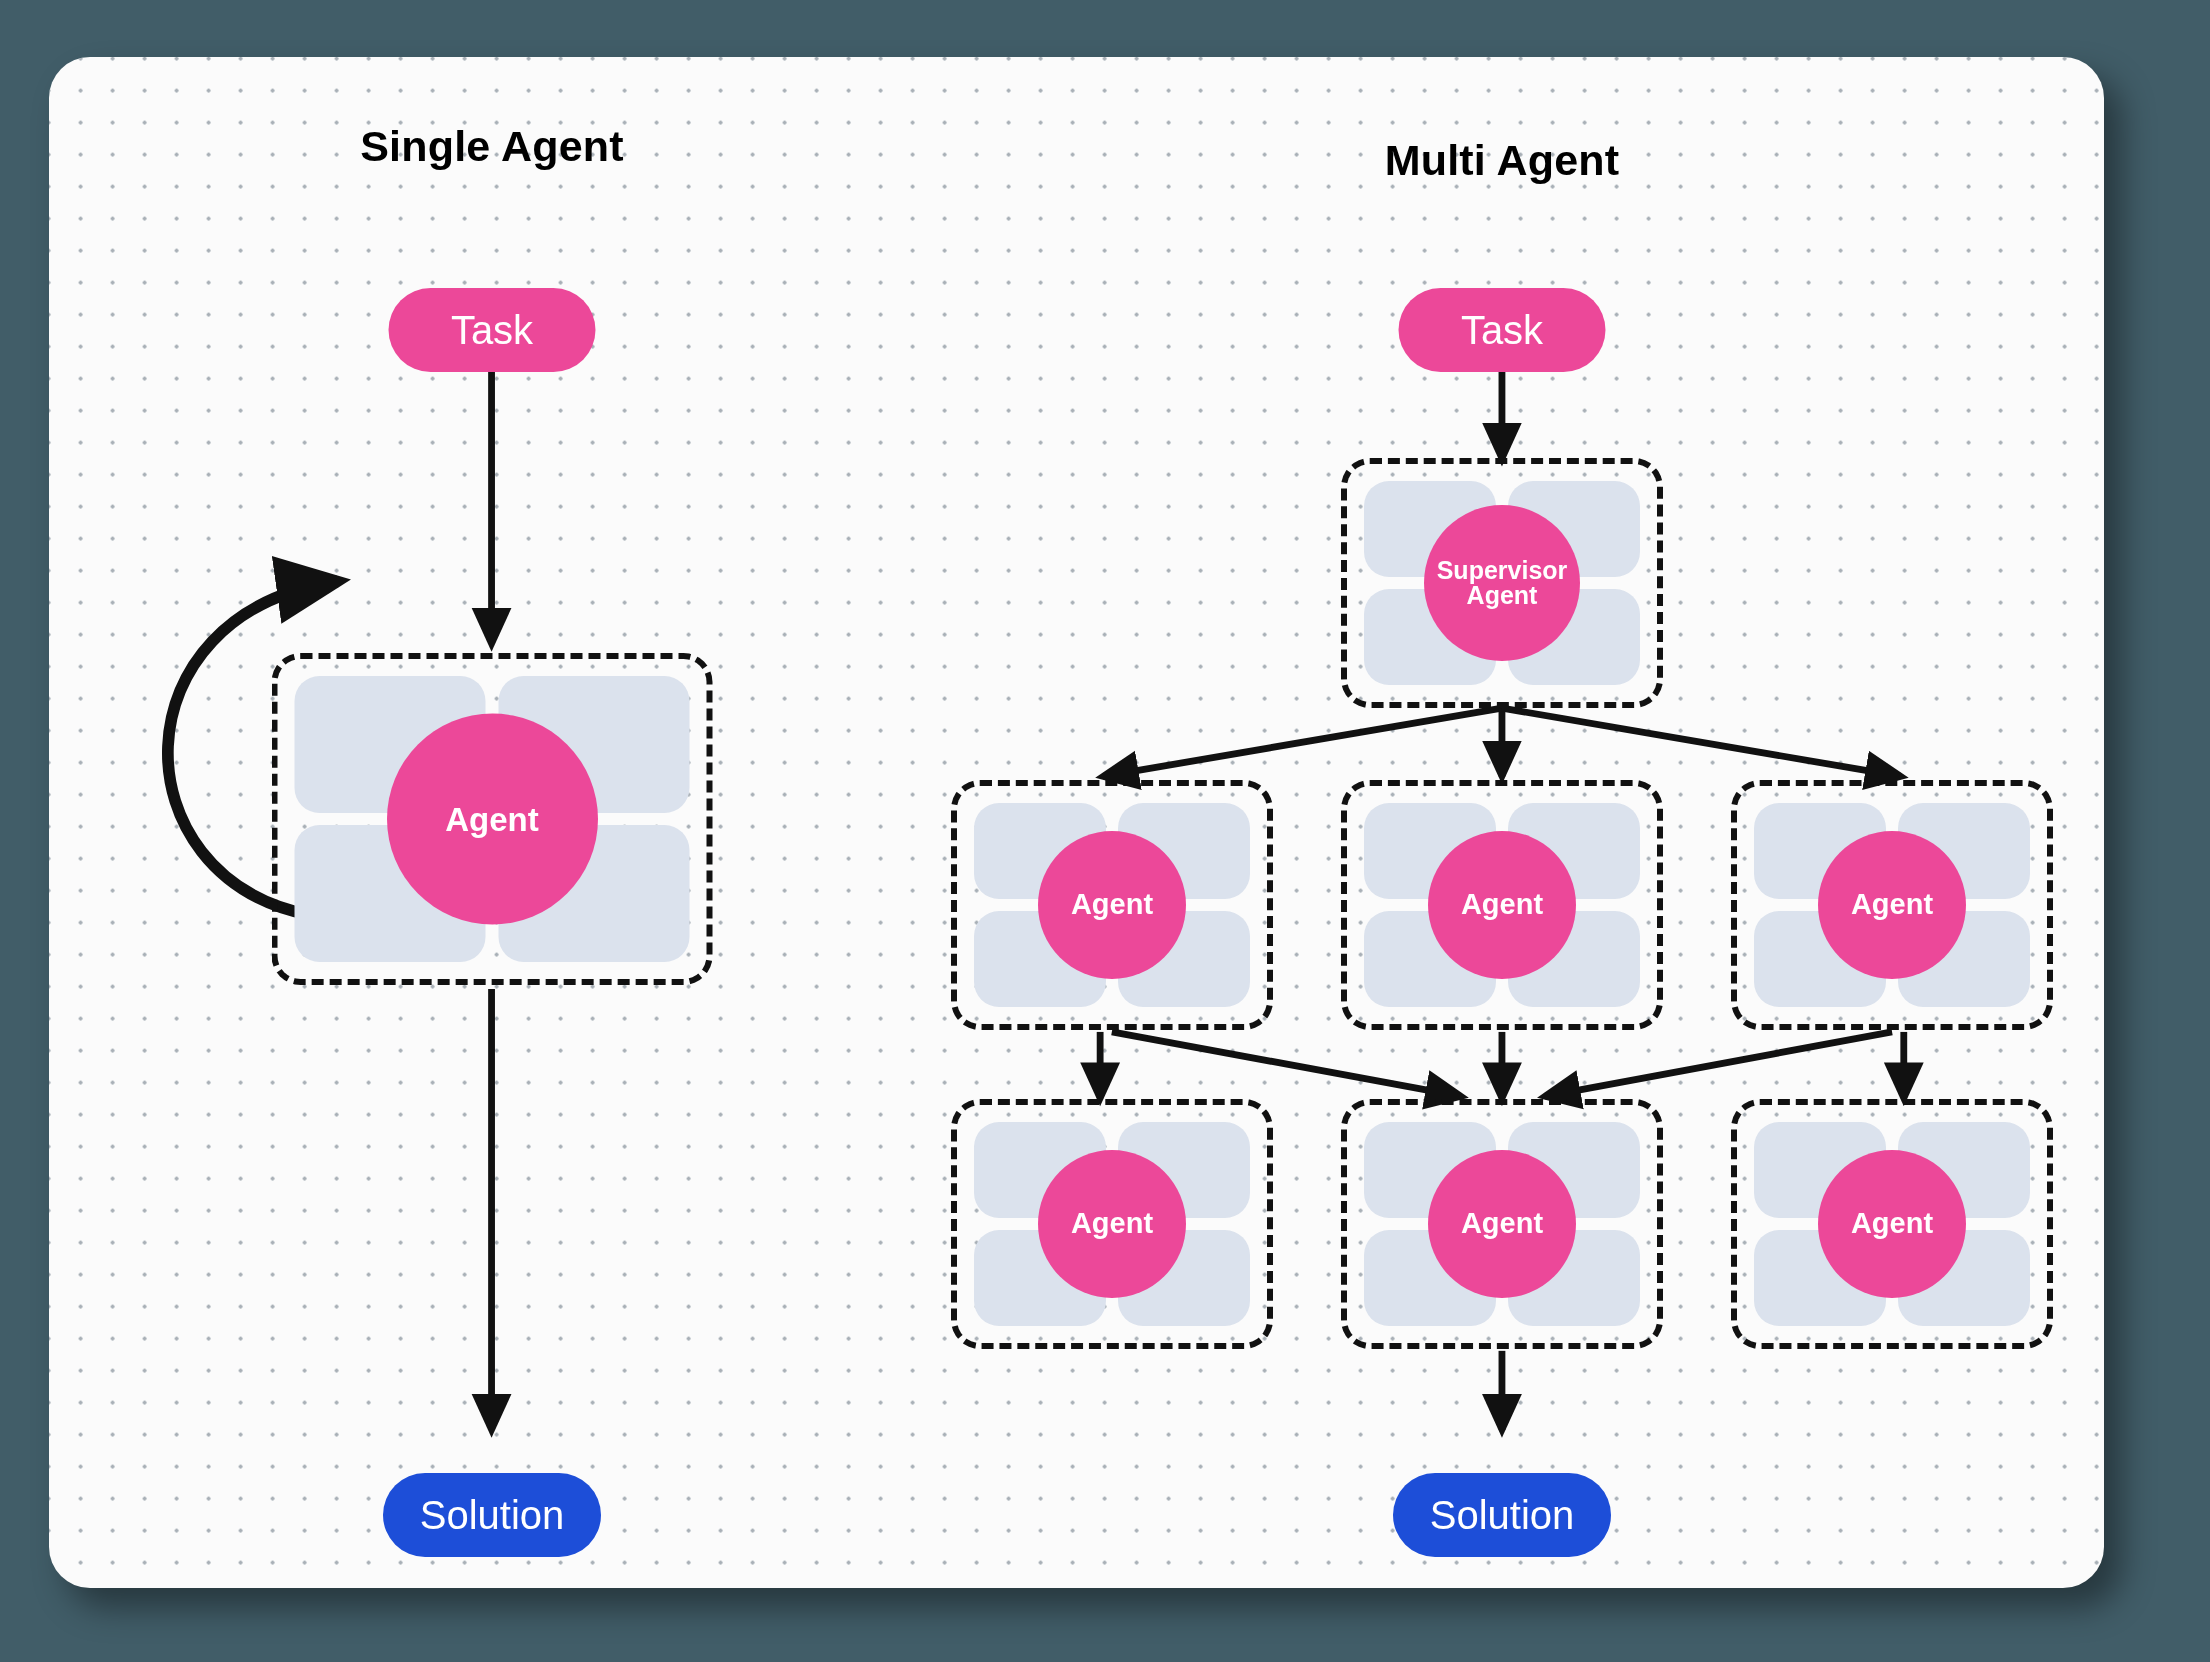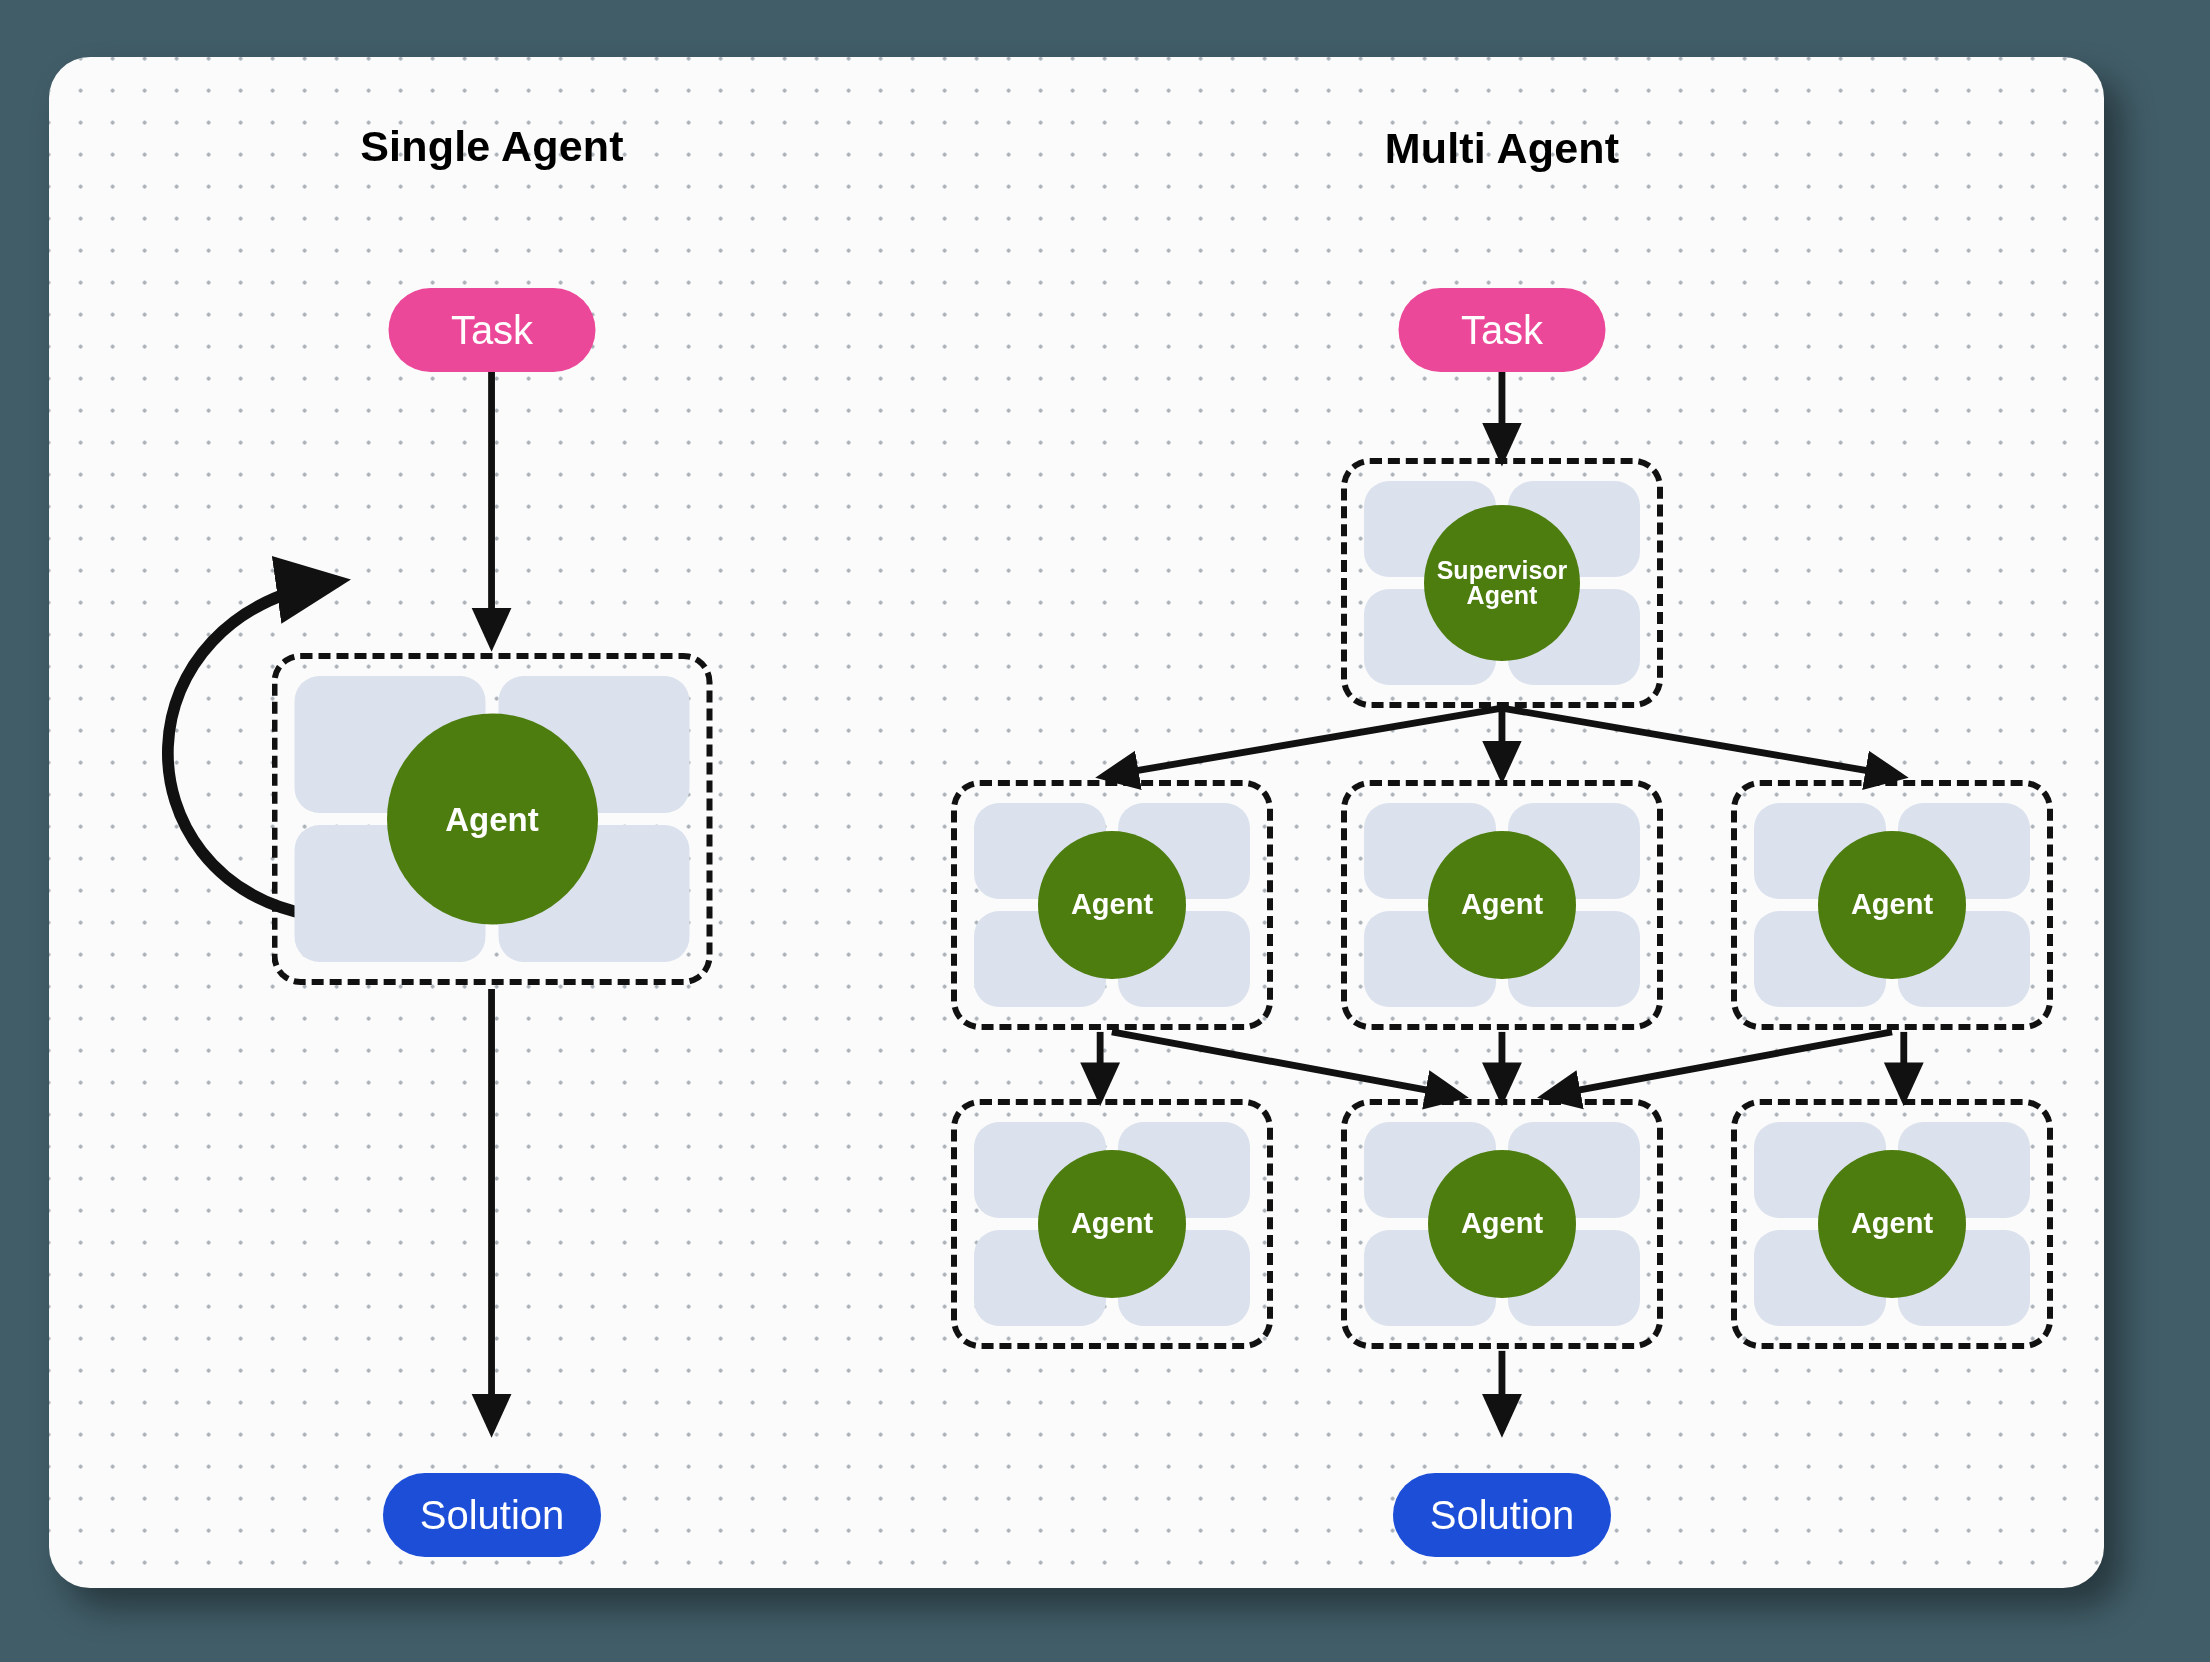--- a/index.html
+++ b/index.html
@@ -85,21 +85,21 @@
   .agent-tile {
     background: #dbe2ed;
     border-radius: 25px;
   }
   .agent-circle {
     position: absolute;
     left: 50%;
     top: 50%;
     transform: translate(-50%, -50%);
     border-radius: 50%;
-    background: #4d7c0f;
+    background: #ec4899;
     display: flex;
     flex-direction: column;
     align-items: center;
     justify-content: center;
     color: #ffffff;
     font-weight: bold;
     line-height: 1.02;
     text-align: center;
   }
   
@@ -153,21 +153,21 @@
       <div class="agent-tile"></div>
       <div class="agent-tile"></div>
       <div class="agent-tile"></div>
       <div class="agent-tile"></div>
     </div>
     <div class="agent-circle" style="width:211px; height:211px; font-size:33px;">Agent</div>
   </div>
 
   <div class="pill pill-solution" style="left:492px; top:1434px;">Solution</div>
 
-  <div class="section-title" style="left:1502px; top:124px;">Multi Agent</div>
+  <div class="section-title" style="left:1502px; top:136px;">Multi Agent</div>
 
   <div class="pill pill-task" style="left:1502px; top:288px;">Task</div>
 
   <div class="agent-box" style="left:1502px; top:583px; width:322px; height:250px;">
     <div class="agent-grid">
       <div class="agent-tile"></div>
       <div class="agent-tile"></div>
       <div class="agent-tile"></div>
       <div class="agent-tile"></div>
     </div>

